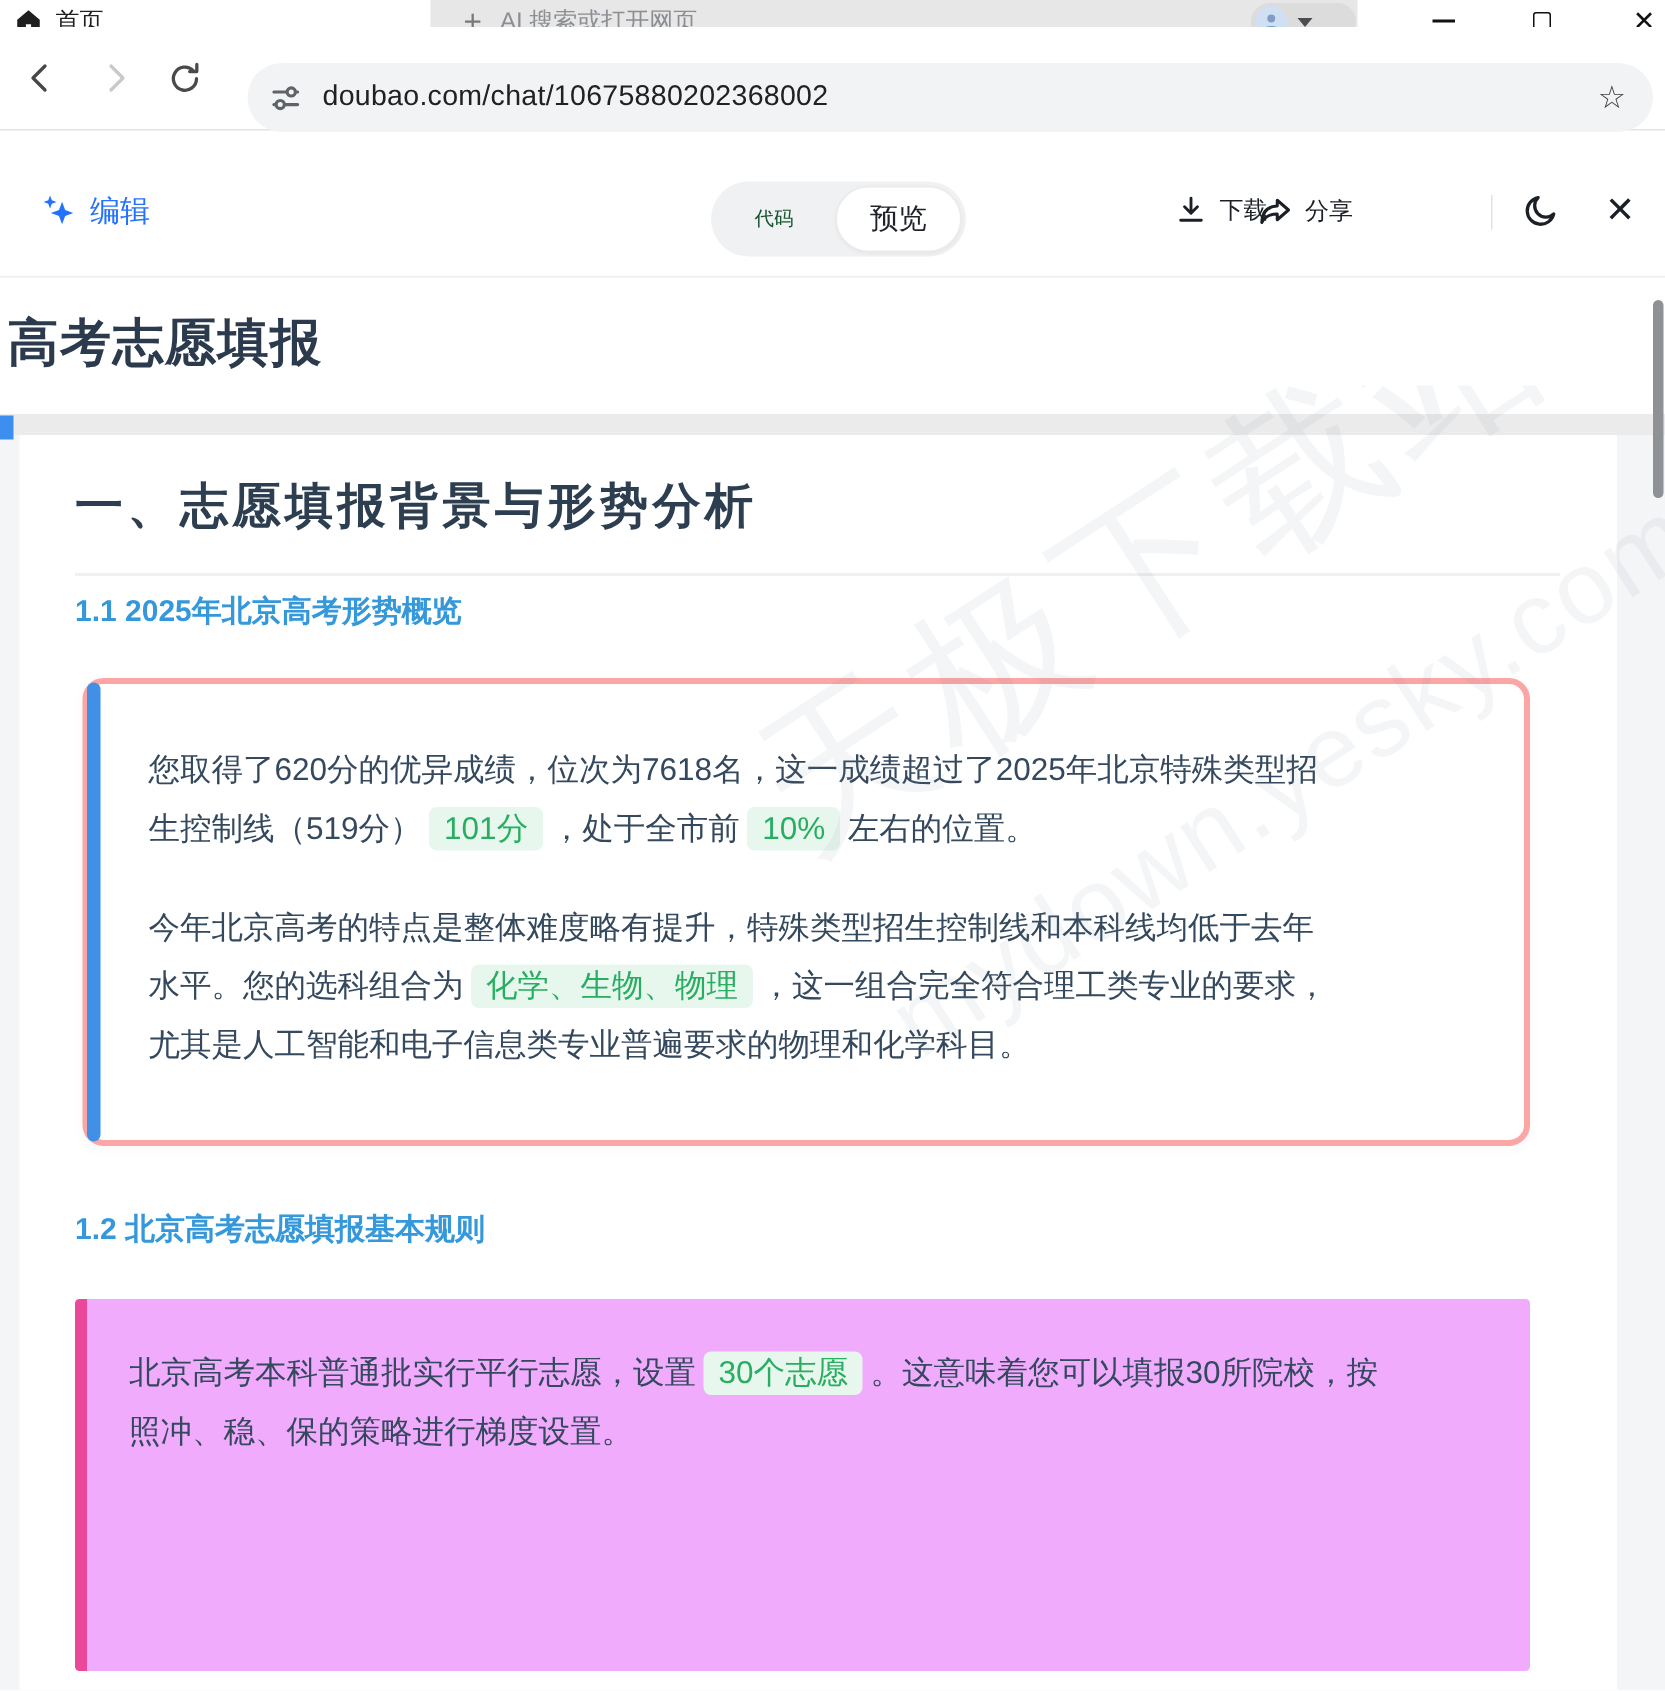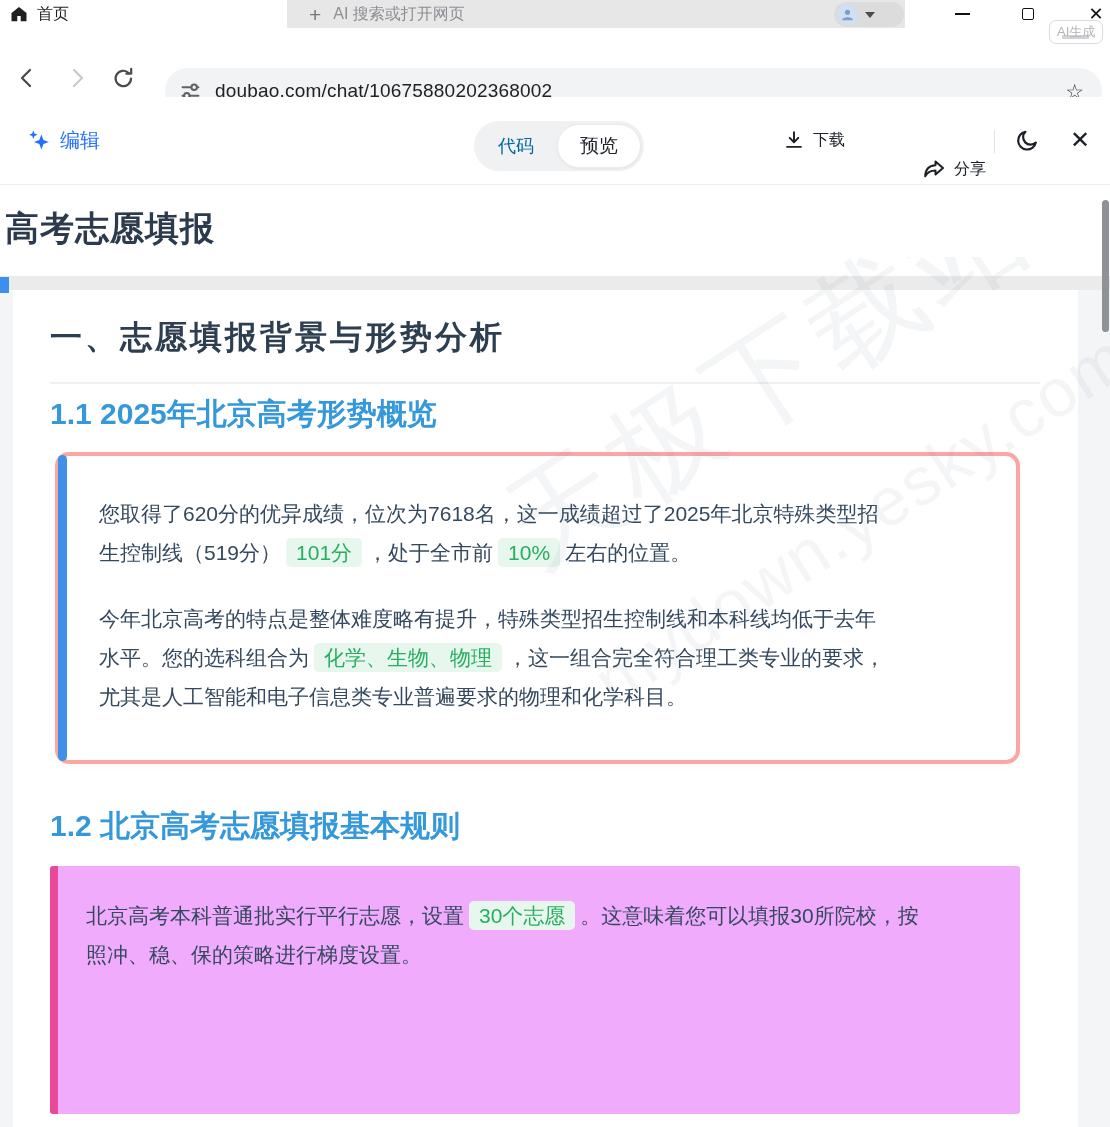--- a/index.html
+++ b/index.html
@@ -19,60 +19,60 @@
     border-radius:13px; display:flex; align-items:center; padding:0 8px 0 3px; gap:7px; }
   .avatar-circle { width:21px; height:21px; border-radius:50%; background:#cfe0f3; display:flex;
     align-items:center; justify-content:center; }
   .caret-down { width:0; height:0; border-left:5px solid transparent; border-right:5px solid transparent;
     border-top:6px solid #4a4c4f; }
   .win-btn { position:absolute; top:0; width:34px; height:28px; display:flex; align-items:center; justify-content:center; }
   .win-min { left:945px; } .win-min i { display:block; width:15px; height:2px; background:#111; }
   .win-max { left:1011px; } .win-max i { display:block; width:12px; height:12px; border:1.8px solid #111; border-radius:2px; }
   .win-close { left:1079px; font-size:18px; color:#111; }
   
-  .addr-row { position:absolute; left:0; top:44px; width:1110px; height:69px; background:#fff;
+  .addr-row { position:absolute; left:0; top:18px; width:1110px; height:69px; background:#fff;
     border-bottom:1px solid #e3e3e3; z-index:30; }
   .nav-ico { position:absolute; top:21px; width:26px; height:26px; display:flex; align-items:center; justify-content:center; }
   .nav-back { left:14px; } .nav-fwd { left:64px; } .nav-reload { left:110px; }
   .addr-pill { position:absolute; left:165px; top:24px; width:937px; height:46px; background:#f1f3f4;
     border-radius:23px; display:flex; align-items:center; padding:0 18px 0 15px; }
   .addr-url { margin-left:14px; font-size:19px; color:#202124; letter-spacing:0.2px; }
   .bookmark-star { margin-left:auto; font-size:21px; color:#3c4043; line-height:1; }
   
   .pv-toolbar { position:absolute; left:0; top:97px; width:1110px; height:88px; background:#fff;
     border-bottom:1px solid #ededee; z-index:30; }
   .edit-btn { position:absolute; left:26px; top:30px; display:flex; align-items:center; gap:8px;
     color:#2571ff; font-size:20px; }
   .seg { position:absolute; left:474px; top:24px; width:170px; height:50px; background:#f0f1f3;
     border-radius:25px; display:flex; align-items:center; }
-  .seg-code { width:84px; text-align:center; font-size:18px; color:#0369a1; }
+  .seg-code { width:84px; text-align:center; font-size:13px; color:#14532d; }
   .seg-preview { position:absolute; right:3px; top:3px; width:84px; height:44px; background:#fff;
     border:1px solid #ebebec; border-radius:22px; display:flex; align-items:center; justify-content:center;
     font-size:19px; color:#1f2329; box-shadow:0 1px 3px rgba(0,0,0,0.05); }
   .tb-btn { position:absolute; top:32px; display:flex; align-items:center; gap:8px; font-size:16px; color:#1b1f26; }
-  .dl-btn { left:783px; } .share-btn { left:922px;margin-top:28px; }
+  .dl-btn { left:783px; } .share-btn { left:838px; }
   .tb-divider { position:absolute; left:994px; top:33px; width:1px; height:23px; background:#e2e2e3; }
   .moon-btn { position:absolute; left:1015px; top:31px; }
   .pv-close { position:absolute; left:1070px; top:29px; font-size:24px; color:#1b1f26; }
   
   .doc-header { position:absolute; left:0; top:186px; width:1110px; height:71px; background:#fff; z-index:8; }
   .doc-title { position:absolute; left:5px; top:20px; font-size:34px; font-weight:700; color:#2c3a4e;
     letter-spacing:1px; }
   .ai-badge { position:absolute; left:1049px; top:20px; padding:2px 7px; font-size:13px; color:#b4b4b6;
     background:rgba(255,255,255,0.78); border:1px solid #dadada; border-radius:7px; z-index:12; }
   .hamburger { position:absolute; left:1062px; top:35px; width:27px; z-index:10; }
   .hamburger i { display:block; width:27px; height:4px; background:#2c3a4e; border-radius:1px; margin-bottom:6.5px; }
   
   .preview-bg { position:absolute; left:0; top:276px; width:1110px; height:851px; background:#f4f5f7; }
   .top-band { position:absolute; left:0; top:276px; width:1110px; height:14px; background:#ebebec; }
   .blue-chip { position:absolute; left:0; top:277px; width:9px; height:16px; background:#3e8ef0; z-index:11; }
   .card { position:absolute; left:13px; top:290px; width:1065px; height:837px; background:#fff; }
   .h2 { position:absolute; left:50px; top:296px; width:990px; font-size:32px; font-weight:700;
     color:#2c3e50; letter-spacing:3px; padding-bottom:22px; border-bottom:2px solid #eef1f2; z-index:2;margin-top:20px; }
-  .h3 { position:absolute; left:50px; font-size:30px; font-weight:700; color:#3498db; z-index:2; }
+  .h3 { position:absolute; left:50px; font-size:20px; font-weight:700; color:#3498db; z-index:2; }
   .h3-1 { top:394px; } .h3-2 { top:806px; }
   .callout { position:absolute; z-index:2; font-size:21px; line-height:39px; color:#34495e; }
   .callout-1 { left:55px; top:452px; width:965px; height:312px; background:#fff;
     border:4px solid #fca5a5; border-radius:14px; padding:38px 120px 0 40px;
     box-shadow:0 2px 10px rgba(0,0,0,0.03); }
   .callout-1::before { content:""; position:absolute; left:-1px; top:-1px; bottom:-1px; width:9px;
     background:#4090e8; border-radius:9px; }
   .callout-2 { left:50px; top:866px; width:970px; height:248px; background:#f0abfc;
     border-left:8px solid #ec4899; border-radius:3px; padding:30px 95px 0 28px; }
   .callout p { margin-bottom:27px; }

